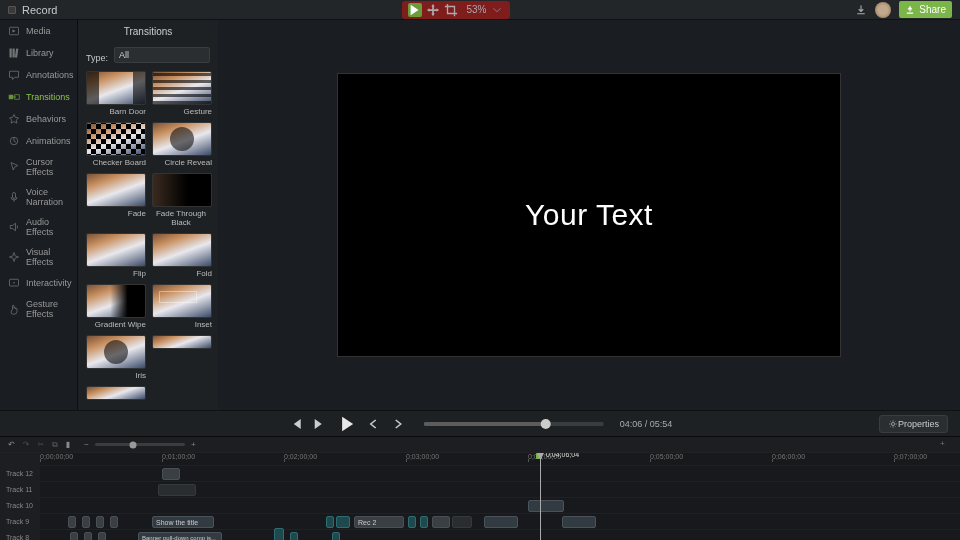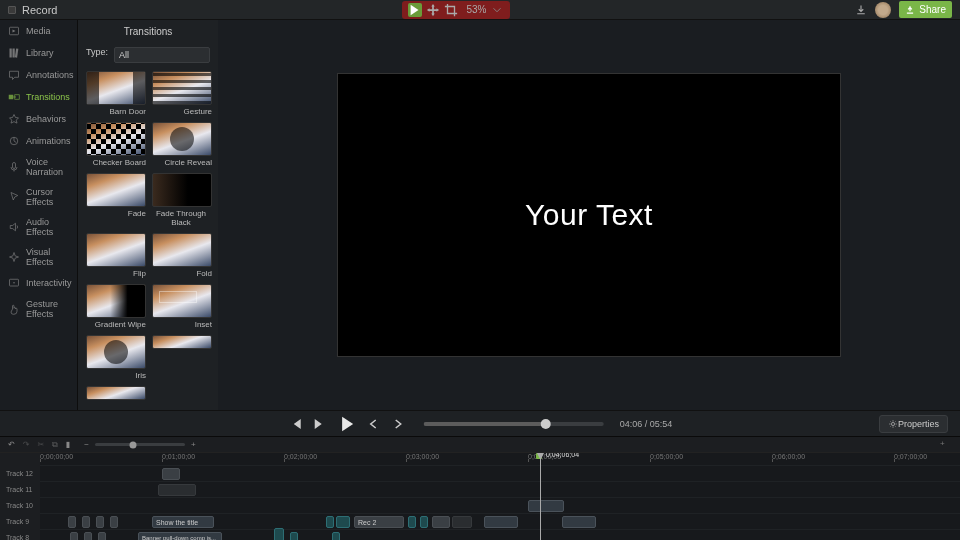--- a/index.html
+++ b/index.html
@@ -13,21 +13,21 @@
 .tb-right{display:flex;align-items:center;gap:8px}
 .share-btn{background:#7ab648;color:#fff;padding:3px 6px;font-size:10px;border:none;border-radius:2px;cursor:pointer;display:flex;align-items:center;gap:4px}
 .avatar{width:16px;height:16px;border-radius:50%;background:radial-gradient(circle,#c2a98b 40%,#8a6d4d 100%)}
 .main{display:flex;height:390px}
 .sidebar{width:78px;background:#1a1d21;border-right:1px solid #0d0d0d;display:flex;flex-direction:column}
 .sb-item{display:flex;align-items:center;gap:6px;padding:5px 8px;font-size:9px;color:#999;cursor:pointer}
 .sb-item.active{color:#8bc34a}
 .sb-item .ico{width:12px;height:12px;flex-shrink:0;opacity:.7}
 .panel{width:140px;background:#1e2124;display:flex;flex-direction:column}
 .panel-title{text-align:center;font-size:10px;padding:6px 0;color:#ccc}
-.type-row{display:flex;align-items:flex-start;gap:6px;padding:4px 8px;font-size:9px}
+.type-row{display:flex;align-items:flex-end;gap:6px;padding:4px 8px;font-size:9px}
 .type-select{flex:1;background:#2b2e31;border:1px solid #3a3d40;color:#ccc;padding:2px 4px;font-size:9px;border-radius:2px}
 .trans-grid-wrap{flex:1;overflow-y:auto;padding:4px 6px;scrollbar-width:thin}
 .trans-grid{display:grid;grid-template-columns:1fr 1fr;gap:6px 4px}
 .trans-item{display:flex;flex-direction:column;align-items:flex-end;cursor:grab}
 .trans-thumb{width:60px;height:34px;background:linear-gradient(160deg,#7a5238 0%,#c89060 25%,#e8e8ee 55%,#3a4a68 100%);border:1px solid #333;border-radius:2px;position:relative;overflow:hidden}
 .trans-thumb.checker::before{content:"";position:absolute;inset:0;background:repeating-conic-gradient(#000 0 25%,transparent 0 50%) 50%/10px 10px}
 .trans-thumb.blinds::before{content:"";position:absolute;inset:0;background:repeating-linear-gradient(0deg,rgba(0,0,0,.6) 0 3px,transparent 3px 7px)}
 .trans-thumb.barn::before{content:"";position:absolute;inset:0;background:linear-gradient(90deg,rgba(0,0,0,.6) 0 20%,transparent 20% 80%,rgba(0,0,0,.6) 80%)}
 .trans-thumb.circle::before{content:"";position:absolute;top:50%;left:50%;transform:translate(-50%,-50%);width:24px;height:24px;border-radius:50%;background:rgba(0,0,0,.55)}
 .trans-thumb.cube{background:#444;display:flex}
@@ -160,30 +160,30 @@
       </div>
       <div class="sb-item">
         <span class="ico"><svg viewBox="0 0 16 16">
             <circle cx="8" cy="8" r="5" fill="none" stroke="currentColor"></circle>
             <path d="M8 3v5l3 2" stroke="currentColor" fill="none"></path>
           </svg></span>
         <span>Animations</span>
       </div>
       <div class="sb-item">
         <span class="ico"><svg viewBox="0 0 16 16">
+            <path d="M4 2l3 10 2-4 4-2z" fill="none" stroke="currentColor"></path>
+          </svg></span>
+        <span>Cursor Effects</span>
+      </div>
+      <div class="sb-item">
+        <span class="ico"><svg viewBox="0 0 16 16">
             <rect x="6" y="2" width="4" height="8" rx="2" fill="none" stroke="currentColor"></rect>
             <path d="M4 8a4 4 0 008 0M8 12v2" stroke="currentColor" fill="none"></path>
           </svg></span>
         <span>Voice Narration</span>
-      </div>
-      <div class="sb-item">
-        <span class="ico"><svg viewBox="0 0 16 16">
-            <path d="M4 2l3 10 2-4 4-2z" fill="none" stroke="currentColor"></path>
-          </svg></span>
-        <span>Cursor Effects</span>
       </div>
       <div class="sb-item">
         <span class="ico"><svg viewBox="0 0 16 16">
             <path d="M3 6v4h3l4 3V3L6 6z" fill="none" stroke="currentColor"></path>
             <path d="M12 6a3 3 0 010 4" stroke="currentColor" fill="none"></path>
           </svg></span>
         <span>Audio Effects</span>
       </div>
       <div class="sb-item">
         <span class="ico"><svg viewBox="0 0 16 16">

